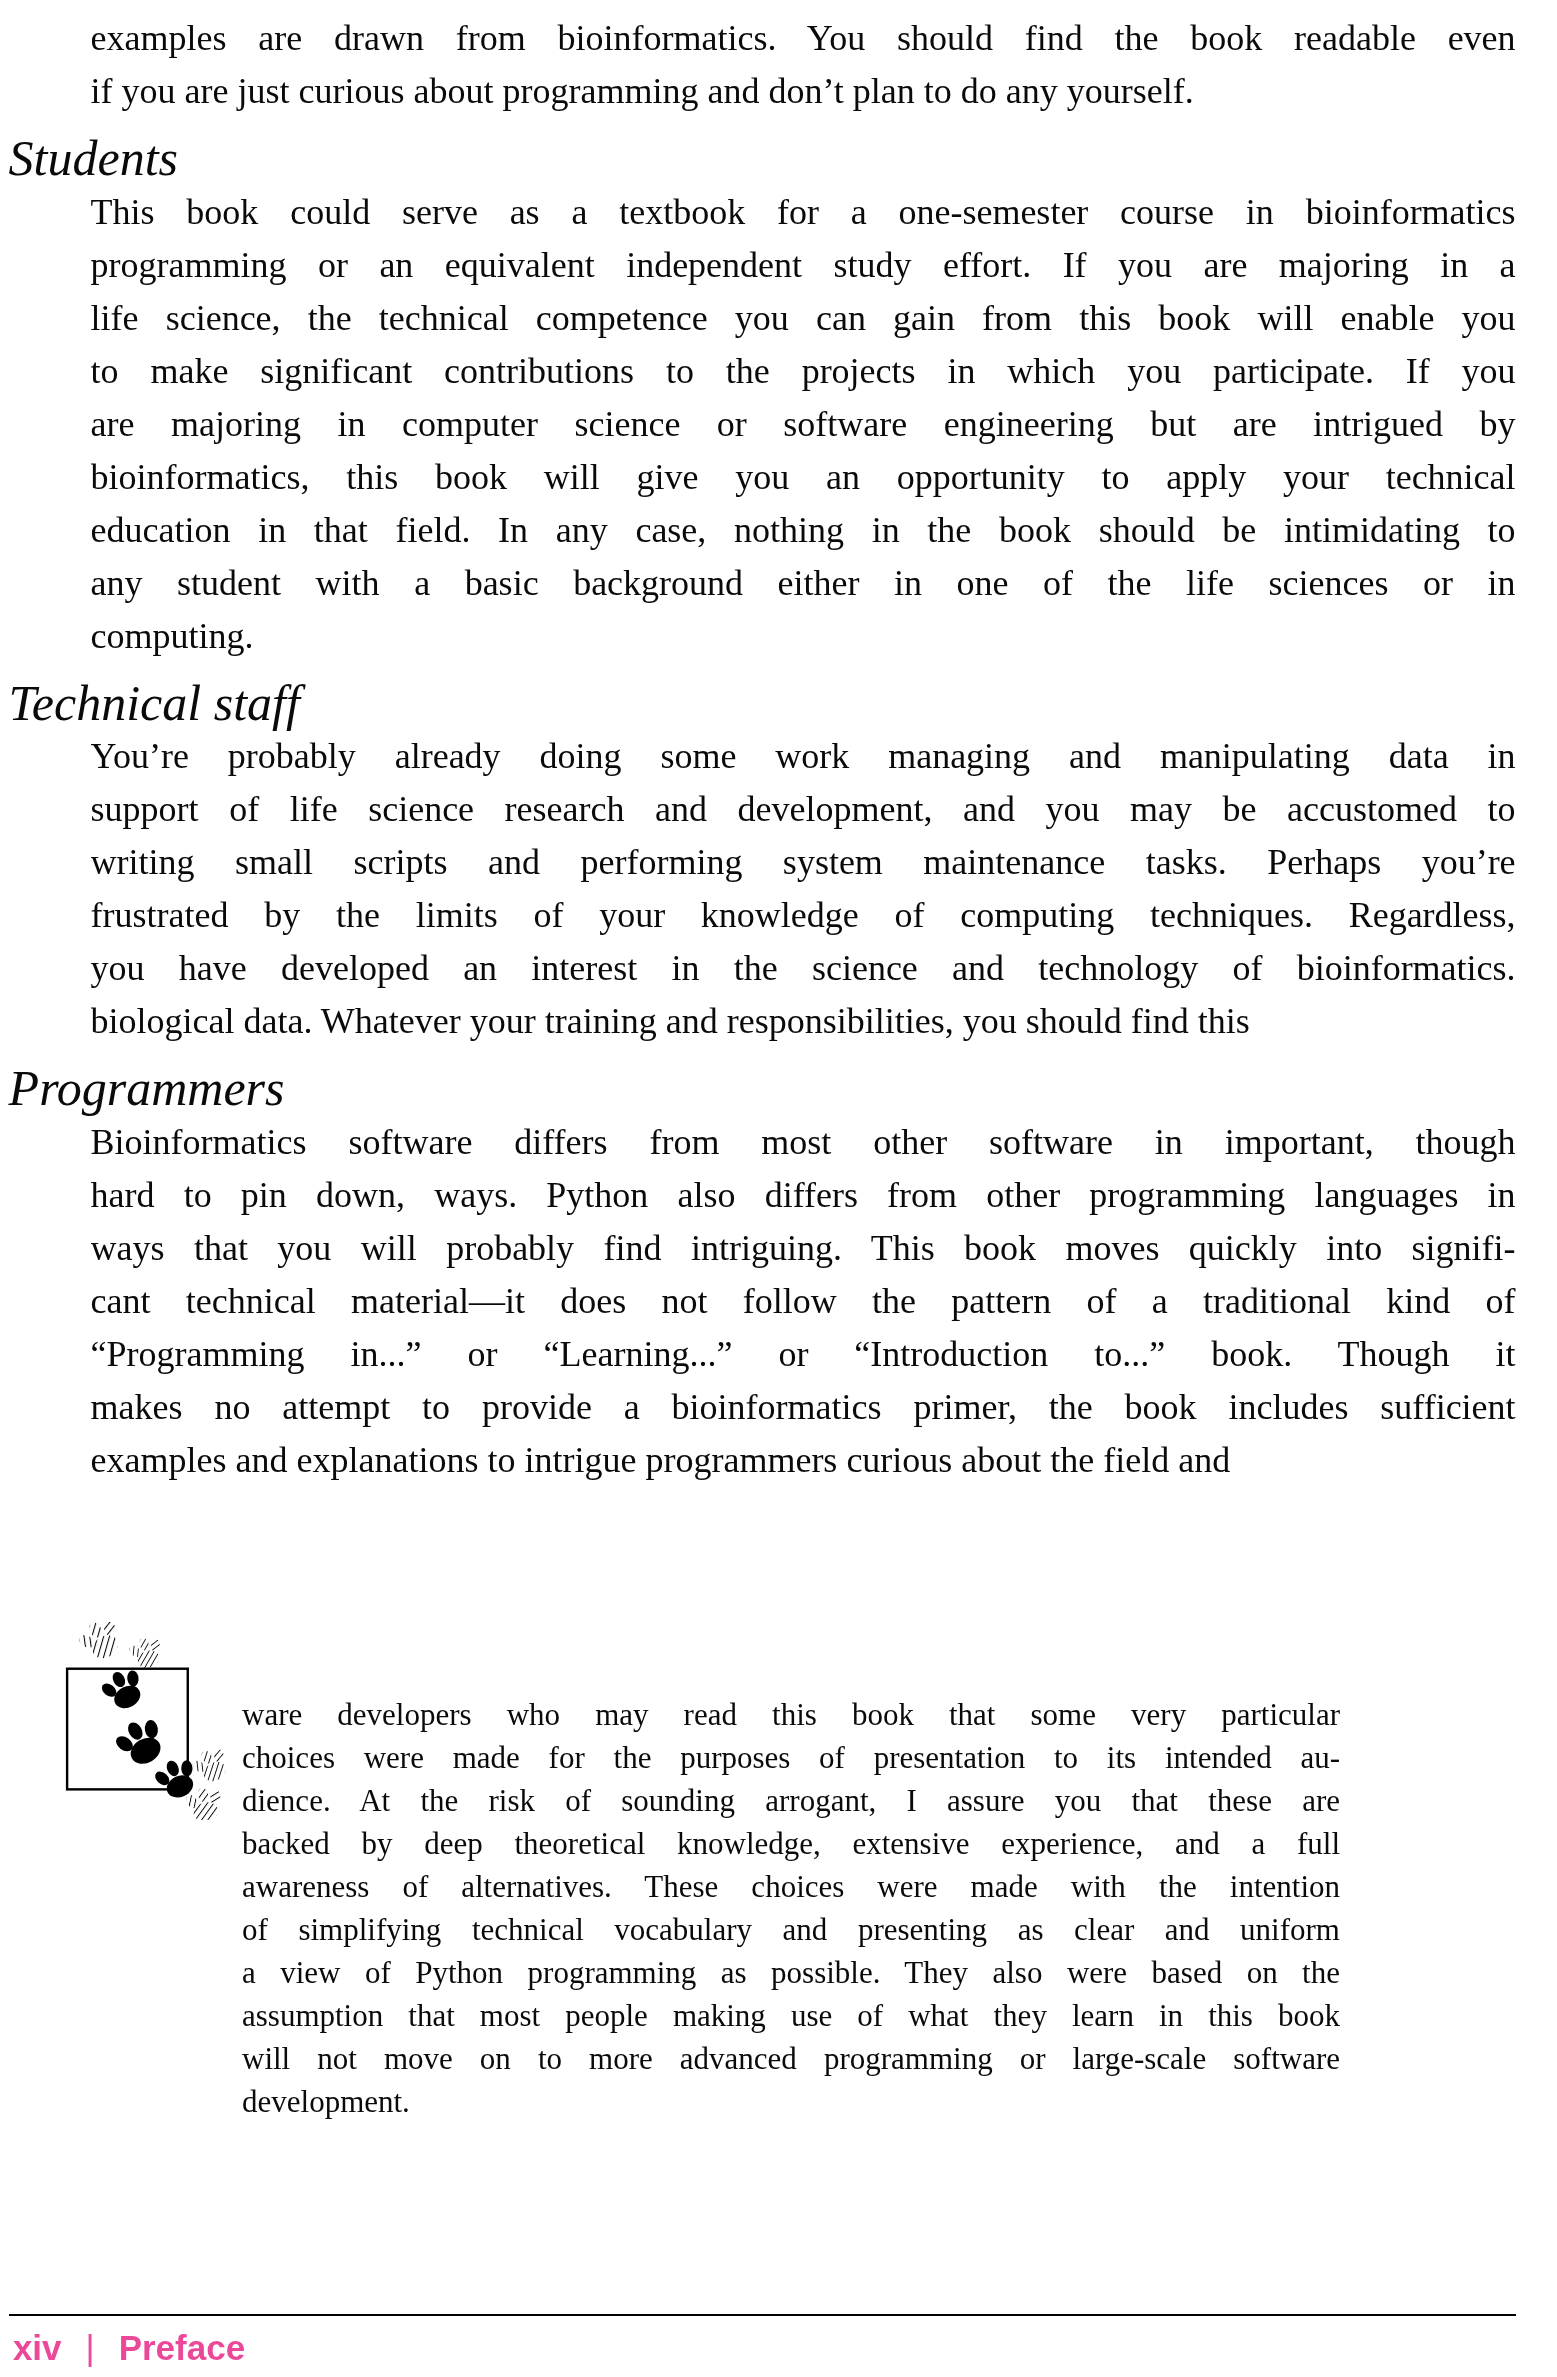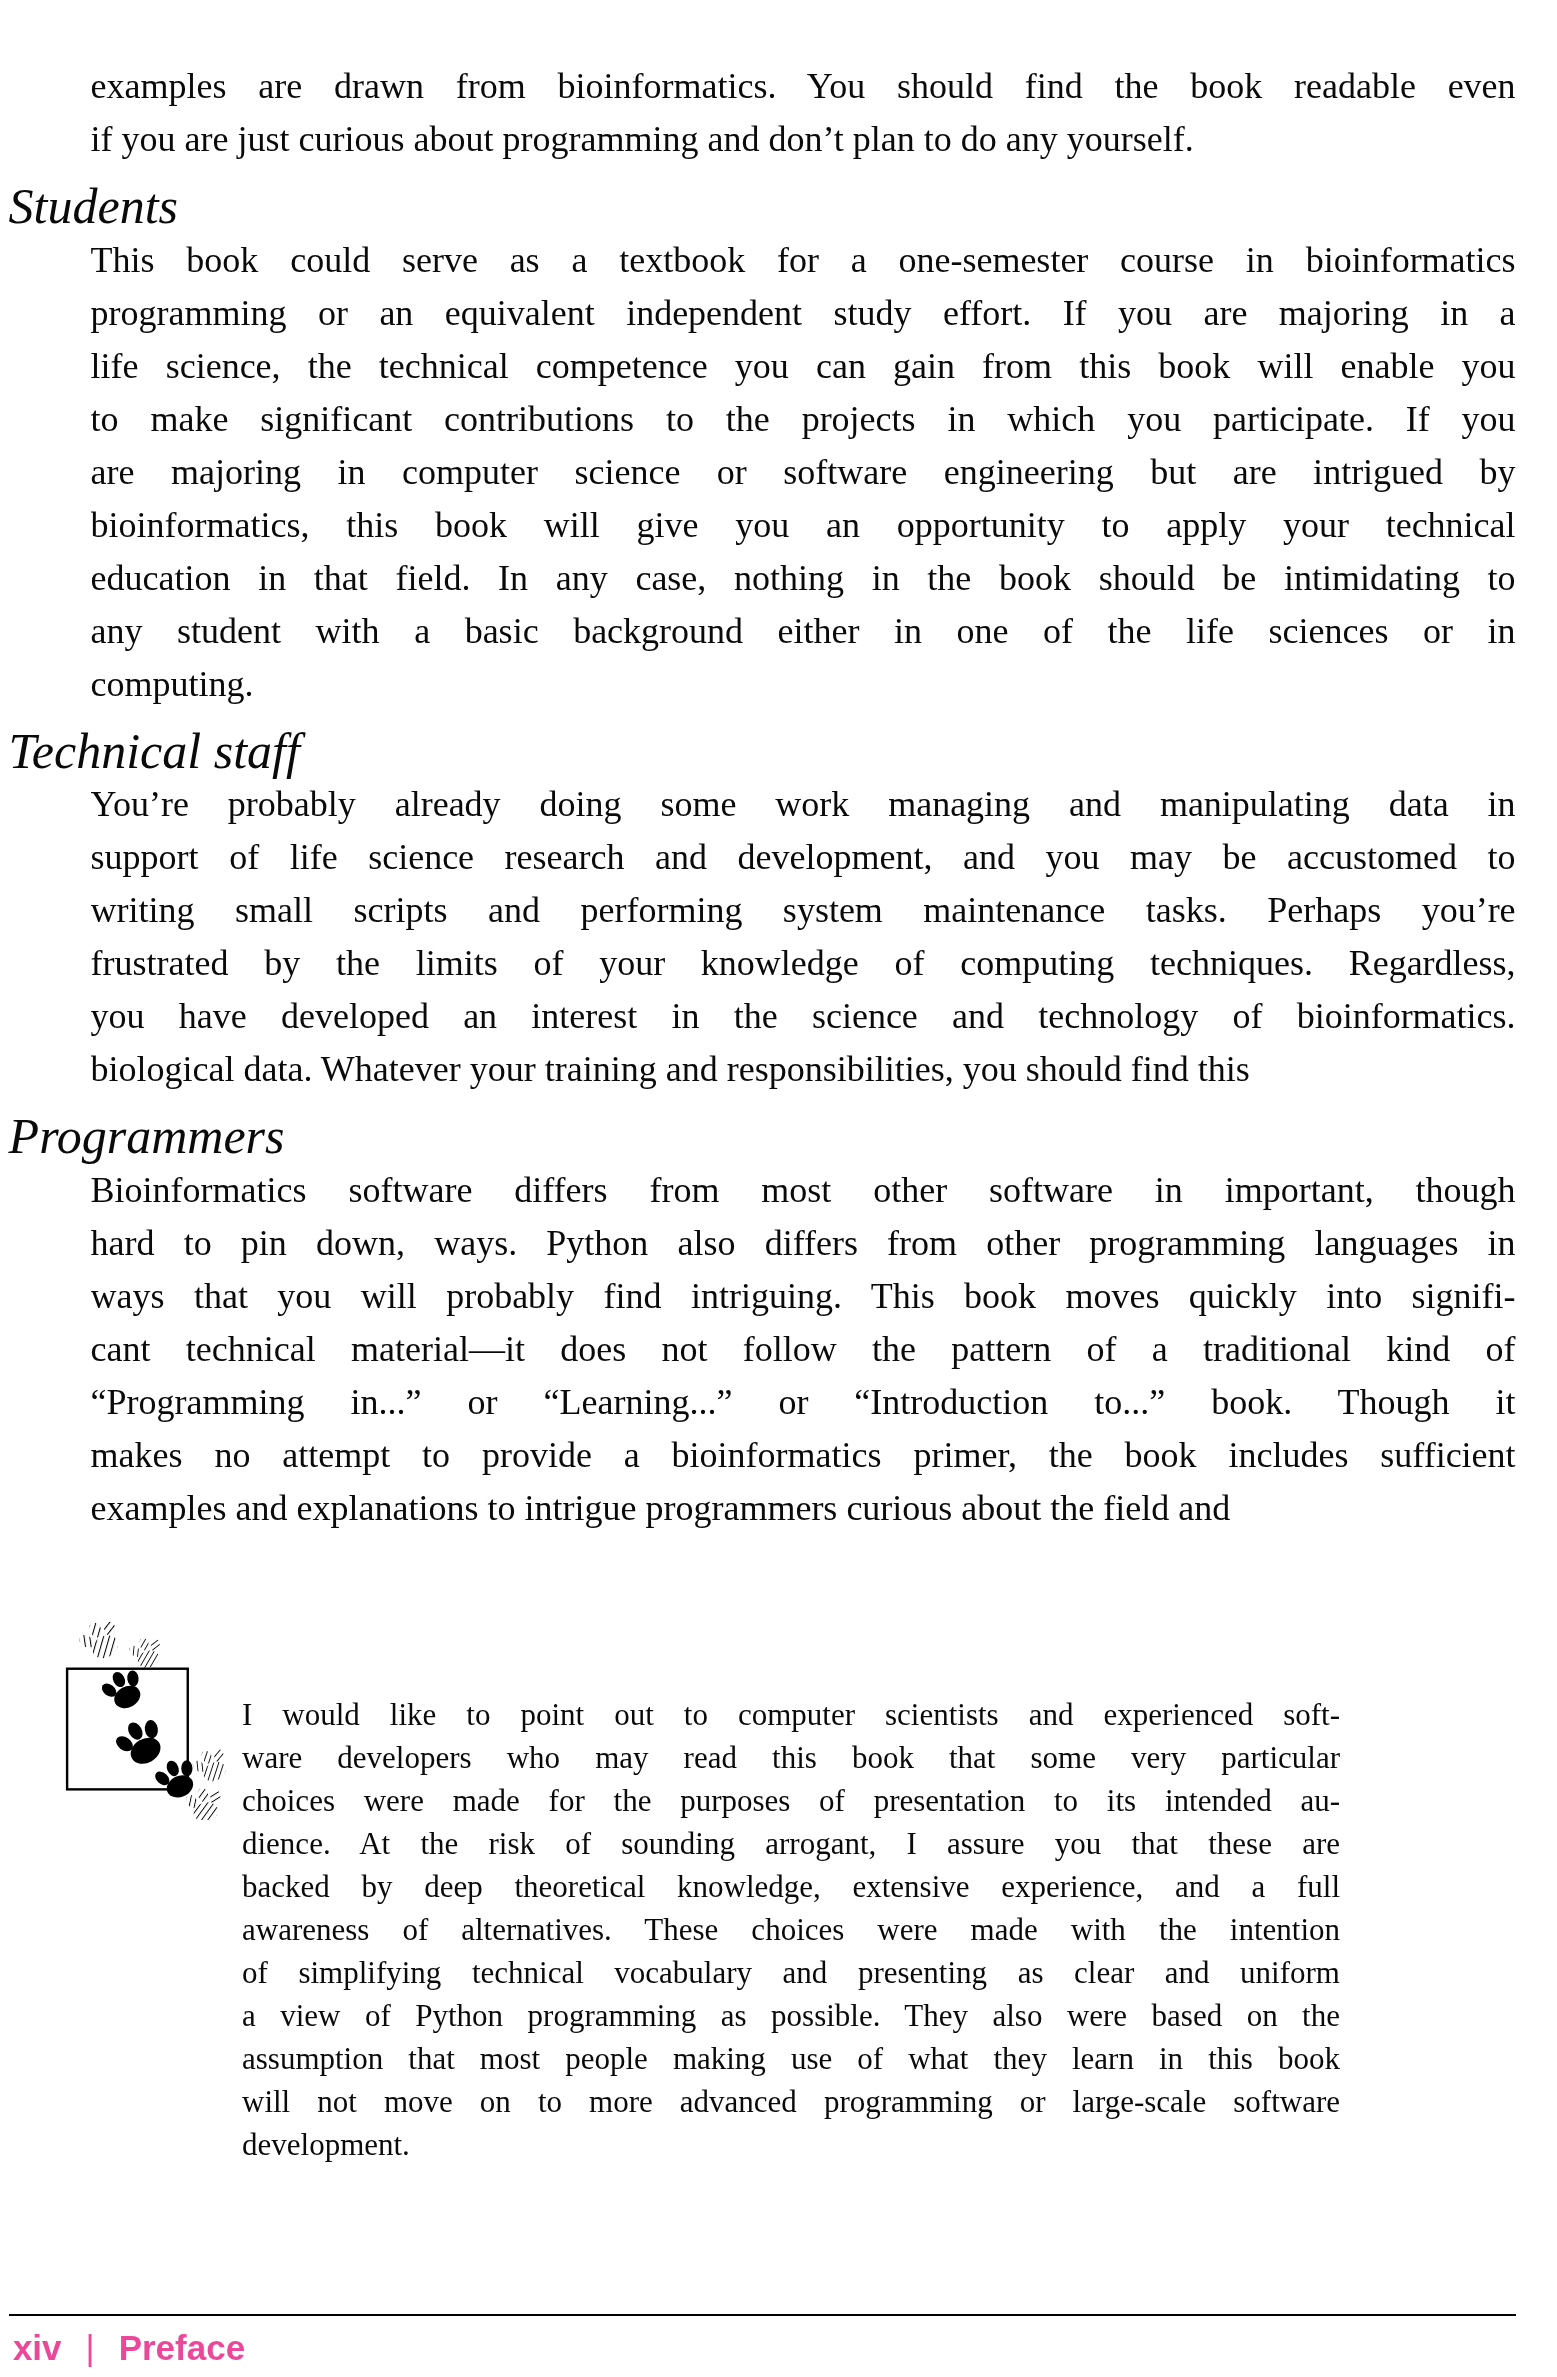--- a/index.html
+++ b/index.html
@@ -1,21 +1,21 @@
 <!DOCTYPE html>
 <html style="font-size:14px"><head>
 <meta charset="utf-8">
 <style>
   html,body{margin:0;padding:0;}
   body{width:1558px;height:2377px;}
   .page{
     position:relative;width:1558px;height:2377px;background:#ffffff;
     color:#0a0a0a;font-family:"Liberation Serif",serif;overflow:hidden;
   }
-  .content{position:absolute;left:8.6px;top:12px;width:1507px;margin-top:48px;}
+  .content{position:absolute;left:8.6px;top:12px;width:1507px;}
   .body-par{margin-left:82px;font-size:36px;line-height:53px;}
   .body-par .line{height:53px;overflow:hidden;}
   .line{text-align:justify;text-align-last:justify;}
   .line:last-child{text-align-last:left;}
   .heading{
     font-style:italic;font-weight:normal;font-size:50px;line-height:52px;
     margin:14px 0 1.7px 0;
   }
   .note{position:absolute;left:0;top:1622px;width:1558px;height:569px;}
   .note-icon{position:absolute;left:47px;top:0;}
@@ -101,21 +101,20 @@
       <use href="#paw" transform="translate(68 24) rotate(-32)" fill="url(#hatch)"></use>
       <use href="#paw" transform="translate(124 40) rotate(-18) scale(0.8)" fill="url(#hatch)"></use>
       <use href="#paw" transform="translate(96 86) rotate(-28)" fill="#000"></use>
       <use href="#paw" transform="translate(118 152) rotate(-30) scale(1.15)" fill="#000"></use>
       <use href="#paw" transform="translate(162 197) rotate(-24)" fill="#000"></use>
       <use href="#paw" transform="translate(205 180) rotate(-30) scale(0.85)" fill="url(#hatch)"></use>
       <use href="#paw" transform="translate(196 229) rotate(-12) scale(0.9)" fill="url(#hatch)"></use>
     </svg>
 
     <div class="note-text">
-        <div class="line">I would like to point out to computer scientists and experienced soft-</div>
         <div class="line">ware developers who may read this book that some very particular</div>
         <div class="line">choices were made for the purposes of presentation to its intended au-</div>
         <div class="line">dience. At the risk of sounding arrogant, I assure you that these are</div>
         <div class="line">backed by deep theoretical knowledge, extensive experience, and a full</div>
         <div class="line">awareness of alternatives. These choices were made with the intention</div>
         <div class="line">of simplifying technical vocabulary and presenting as clear and uniform</div>
         <div class="line">a view of Python programming as possible. They also were based on the</div>
         <div class="line">assumption that most people making use of what they learn in this book</div>
         <div class="line">will not move on to more advanced programming or large-scale software</div>
         <div class="line">development.</div>

